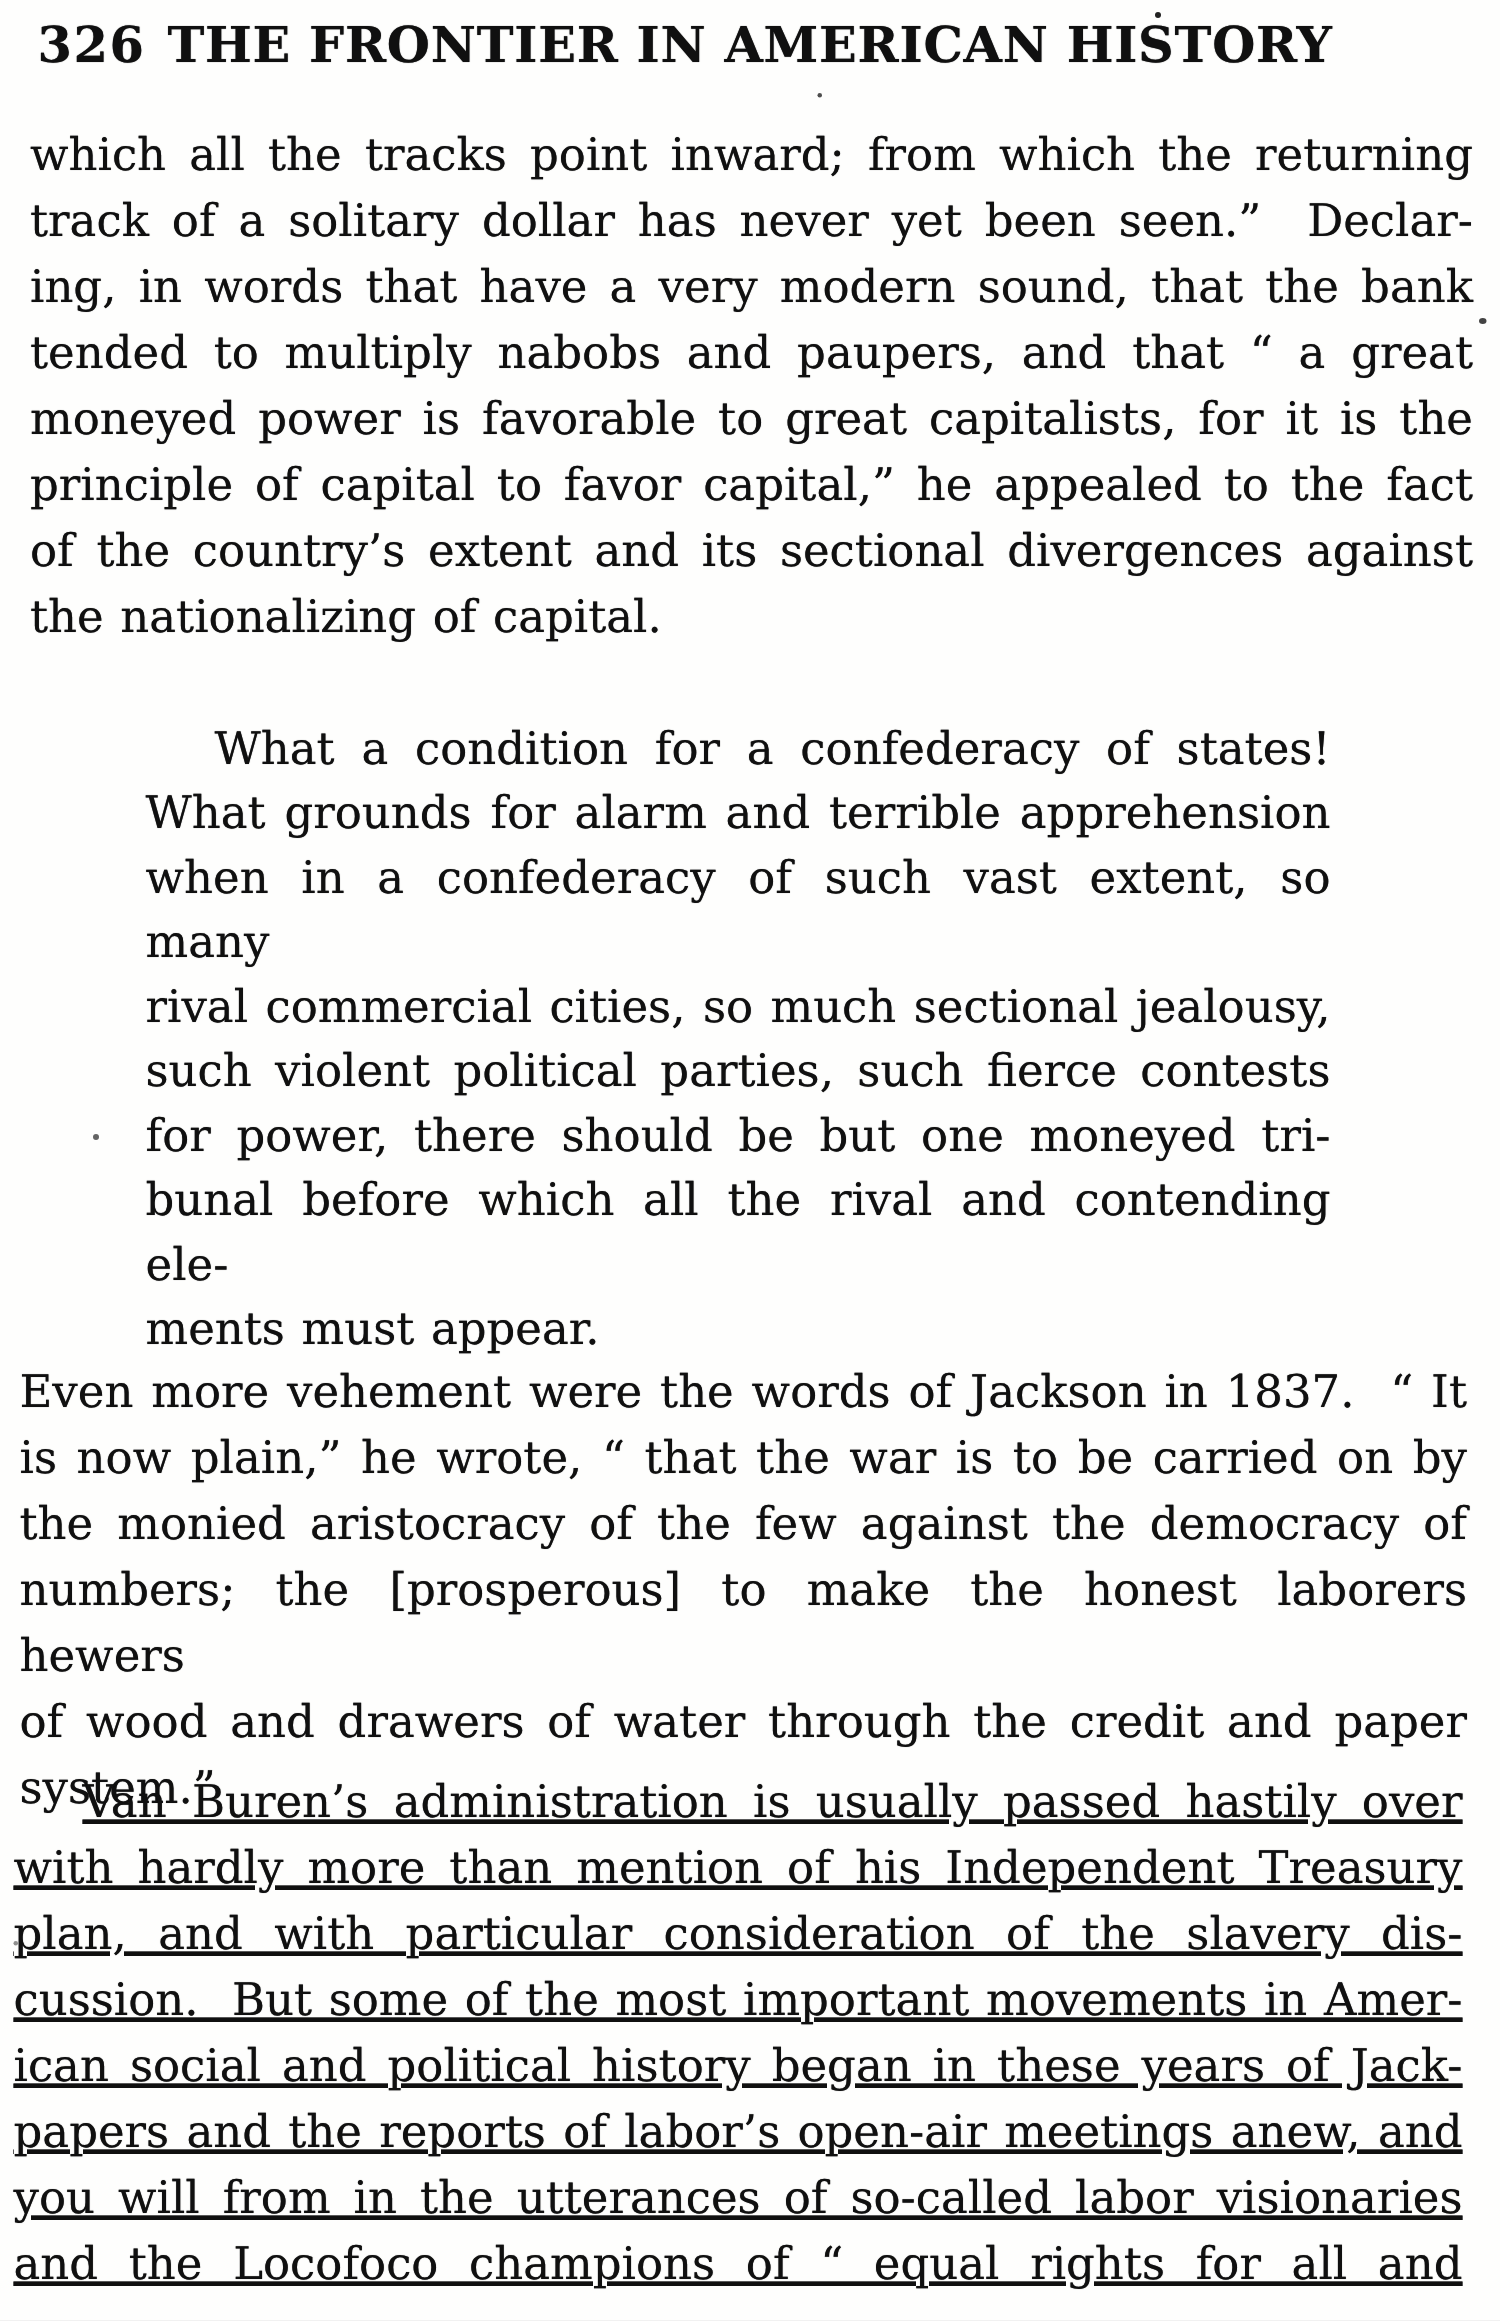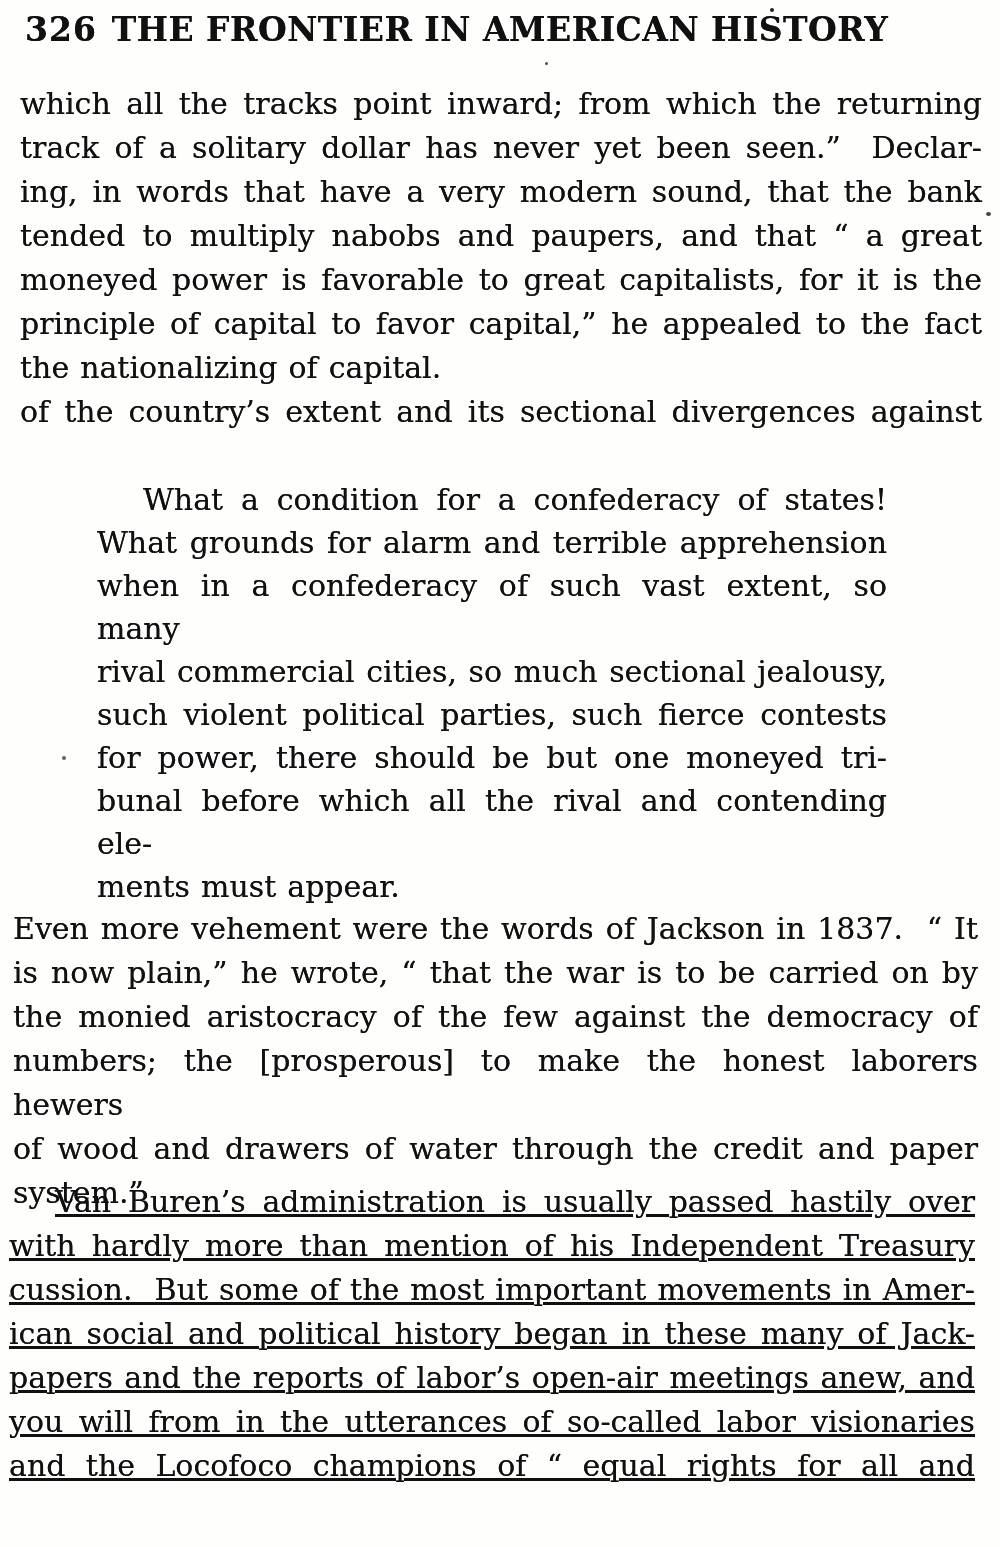--- a/index.html
+++ b/index.html
@@ -73,22 +73,22 @@
     <span class="running-title">THE FRONTIER IN AMERICAN HISTORY</span>
   </div>
 
   <div class="block para-1">
       <div class="line">which all the tracks point inward; from which the returning</div>
       <div class="line">track of a solitary dollar has never yet been seen.”  Declar-</div>
       <div class="line">ing, in words that have a very modern sound, that the bank</div>
       <div class="line">tended to multiply nabobs and paupers, and that “ a great</div>
       <div class="line">moneyed power is favorable to great capitalists, for it is the</div>
       <div class="line">principle of capital to favor capital,” he appealed to the fact</div>
+      <div class="line">of the country’s extent and its sectional divergences against</div>
       <div class="line line-last">the nationalizing of capital.</div>
-      <div class="line">of the country’s extent and its sectional divergences against</div>
     </div>
 
   <div class="block quote indent-first">
       <div class="line">What a condition for a confederacy of states!</div>
       <div class="line">What grounds for alarm and terrible apprehension</div>
       <div class="line">when in a confederacy of such vast extent, so many</div>
       <div class="line">rival commercial cities, so much sectional jealousy,</div>
       <div class="line">such violent political parties, such fierce contests</div>
       <div class="line">for power, there should be but one moneyed tri-</div>
       <div class="line">bunal before which all the rival and contending ele-</div>
@@ -100,22 +100,23 @@
       <div class="line">is now plain,” he wrote, “ that the war is to be carried on by</div>
       <div class="line">the monied aristocracy of the few against the democracy of</div>
       <div class="line">numbers; the [prosperous] to make the honest laborers hewers</div>
       <div class="line">of wood and drawers of water through the credit and paper</div>
       <div class="line line-last">system.”</div>
     </div>
 
   <div class="block para-3 indent-first">
       <div class="line">Van Buren’s administration is usually passed hastily over</div>
       <div class="line">with hardly more than mention of his Independent Treasury</div>
+      <div class="line">plan, and with particular consideration of the slavery dis-</div>
       <div class="line">cussion.  But some of the most important movements in Amer-</div>
-      <div class="line">ican social and political history began in these many of Jack-</div>
+      <div class="line">ican social and political history began in these years of Jack-</div>
       <div class="line">papers and the reports of labor’s open-air meetings anew, and</div>
       <div class="line">you will from in the utterances of so-called labor visionaries</div>
       <div class="line">and the Locofoco champions of “ equal rights for all and</div>
     </div>
 
   <div class="speck speck-1"></div>
   <div class="speck speck-2"></div>
   <div class="speck speck-3"></div>
   <div class="speck speck-4"></div>
   <div class="speck speck-5"></div>

